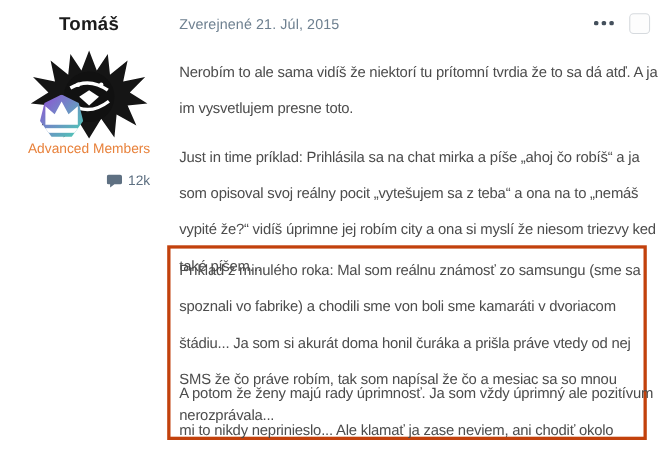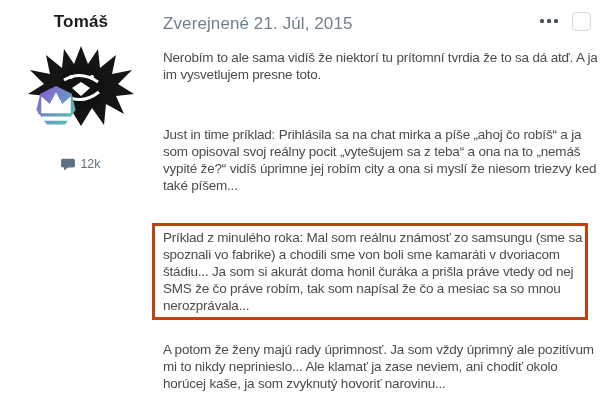--- a/index.html
+++ b/index.html
@@ -13,29 +13,29 @@
   .avatar-wrap{position:absolute;top:44px;left:26px;width:110px;height:84px;}
   .avatar-wrap svg{display:block;width:110px;height:84px;}
   .rank-badge{
     position:absolute;left:10px;top:42px;width:40px;height:40px;
     clip-path:polygon(50% 0%,89% 19%,99% 60%,73% 96%,27% 96%,1% 60%,11% 19%);
     background:linear-gradient(135deg,#8a5ad2 10%,#4fc7b6 90%);
     display:flex;align-items:center;justify-content:center;
   }
   .group-label{position:absolute;top:128px;left:0;width:100%;font-size:12.5px;color:#e8823c;}
   .comment-count{position:absolute;top:157px;left:0;width:100%;font-size:12.5px;color:#5e7082;
-    display:flex;align-items:center;justify-content:center;gap:5px;}
+    display:flex;align-items:center;justify-content:center;gap:5px;padding-left:36px;}
   
   .content{position:absolute;left:163px;top:0;width:437px;height:408px;}
-  .post-date{position:absolute;top:14px;left:0;font-size:17px;color:#6e8090;letter-spacing:.1px;}
+  .post-date{position:absolute;top:14px;left:0;font-size:13px;color:#6e8090;letter-spacing:.1px;}
   .dots-menu{position:absolute;top:19px;right:42px;display:flex;gap:3px;cursor:pointer;}
   .dots-menu i{width:4px;height:4px;background:#44505c;border-radius:1.5px;display:block;}
   .select-checkbox{position:absolute;top:12px;right:9px;width:17px;height:17px;
     border:1px solid #d6dade;border-radius:4px;background:#fdfdfd;cursor:pointer;}
-  .para{position:absolute;left:0;width:436px;margin:0;font-size:13.5px;line-height:17px;
+  .para{position:absolute;left:0;width:436px;margin:0;font-size:13.5px;line-height:33px;
     color:#4c4c4c;letter-spacing:-0.2px;}
   .para-1{top:49px;}
   .para-2{top:126px;}
   .para-4{top:341px;}
   .hl-box{position:absolute;left:-11px;top:223px;width:422px;border:3px solid #c2410c;
     padding:3px 0 3px 8px;}
   .hl-box .para{position:static;width:422px;}
 </style>
 </head>
 <body>
@@ -56,20 +56,21 @@
         <circle cx="66" cy="33" r="2" fill="#fff"></circle>
       </svg>
       <div class="rank-badge">
         <svg width="19" height="17" viewBox="0 0 19 17" aria-hidden="true">
           <path fill="#ffffff" d="M2.5 12 L2.5 4 L6.5 7.5 L9.5 2 L12.5 7.5 L16.5 4 L16.5 12 Z"></path>
           <rect x="2.5" y="13.5" width="14" height="2" fill="#ffffff"></rect>
         </svg>
       </div>
     </div>
 
+    <div class="group-label">Advanced Members</div>
 
     <div class="comment-count">
       <svg width="14" height="13" viewBox="0 0 16 15" aria-hidden="true">
         <path fill="#5e7082" d="M2 1 h12 a2 2 0 0 1 2 2 v6 a2 2 0 0 1 -2 2 h-6 l-4.5 3.5 v-3.5 h-1.5 a2 2 0 0 1 -2 -2 v-6 a2 2 0 0 1 2 -2 z"></path>
       </svg>
       <span>12k</span>
     </div>
   </div>
 
   <div class="content">

